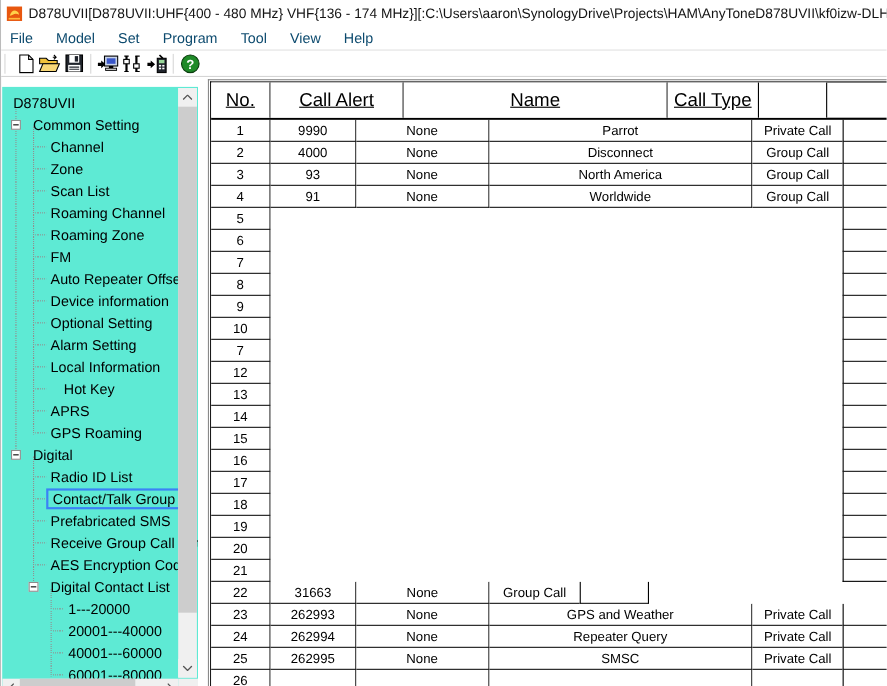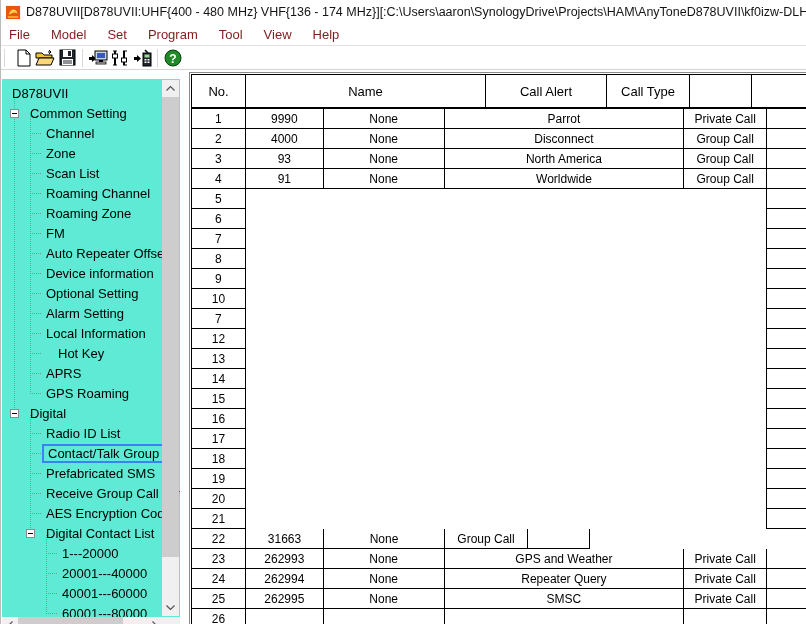--- a/index.html
+++ b/index.html
@@ -9,21 +9,21 @@
 
   
   .titlebar{position:absolute;left:0;top:0;width:806px;height:24px;background:#fff;
             display:flex;align-items:center;padding-left:5px;box-sizing:border-box;}
   .app-icon{width:15px;height:15px;margin-right:5px;flex:0 0 auto;}
   .title-text{font-size:12.5px;color:#141414;white-space:nowrap;overflow:hidden;}
 
   
   .menubar{position:absolute;left:0;top:24px;width:806px;height:21px;background:#fff;
            display:flex;align-items:center;padding-left:8px;box-sizing:border-box;}
-  .menu-item{font-size:13px;color:#7f1d1d;margin-right:21px;cursor:default;}
+  .menu-item{font-size:13px;color:#0c4a6e;margin-right:21px;cursor:default;}
 
   
   .toolbar{position:absolute;left:0;top:45px;width:806px;height:25px;background:#fff;
            border-top:1px solid #e2e2e2;border-bottom:1px solid #d5d5d5;
            display:flex;align-items:center;box-sizing:border-box;}
   .tb-grip{width:2px;height:18px;border-left:1px solid #d8d8d8;border-right:1px solid #fff;margin:0 4px 0 3px;}
   .tb-btn{width:22px;height:21px;display:flex;align-items:center;justify-content:center;}
   .tb-sep{width:1px;height:18px;background:#d8d8d8;margin:0 4px;}
 
   
@@ -47,21 +47,21 @@
 
   
   .grid-wrap{position:absolute;left:188px;top:72px;width:640px;height:552px;
              border-top:1px solid #8a8a8a;border-left:1px solid #8a8a8a;background:#fff;box-sizing:border-box;}
   .grid{position:absolute;left:1px;top:1px;width:638px;border-top:1px solid #000;border-left:1px solid #000;box-sizing:border-box;}
   .grow{display:flex;height:20px;}
   .grow.header{height:32px;border-bottom:2px solid #000;}
   .gcell{box-sizing:border-box;display:flex;align-items:center;justify-content:center;
          font-size:12px;color:#000;border-right:1px solid #000;border-bottom:1px solid #000;
          overflow:hidden;position:relative;background:#fff;}
-  .grow.header .gcell{font-size:13px;border-bottom:none;}
+  .grow.header .gcell{font-size:17px;border-bottom:none;text-decoration:underline;}
   .c0{width:54px;} .c1{width:78px;} .c2{width:121px;} .c3{width:240px;} .c4{width:82px;border-right:none;} .c5{width:63px;border-left:1px solid #000;}
   .grow.void .c1,.grow.void .c2,.grow.void .c3,.grow.void .c4{border:none;}
 </style>
 </head>
 <body>
 
 <div class="screen">
 
   <div class="titlebar">
     <svg class="app-icon" viewBox="0 0 16 16">
@@ -293,22 +293,22 @@
           </svg>
       </div>
     </div>
     <div class="scroll-corner"></div>
   </div>
 
   <div class="grid-wrap">
     <div class="grid" id="grid">
         <div class="grow header">
           <div class="gcell c0">No.</div>
+          <div class="gcell c2">Call Alert</div>
           <div class="gcell c3">Name</div>
-          <div class="gcell c2">Call Alert</div>
           <div class="gcell c4">Call Type</div>
           <div class="gcell c5"></div>
         </div>
         <div class="grow">
           <div class="gcell c0">1</div>
           <div class="gcell c1">9990</div>
           <div class="gcell c2">None</div>
           <div class="gcell c3">Parrot</div>
           <div class="gcell c4">Private Call</div>
           <div class="gcell c5"></div>

